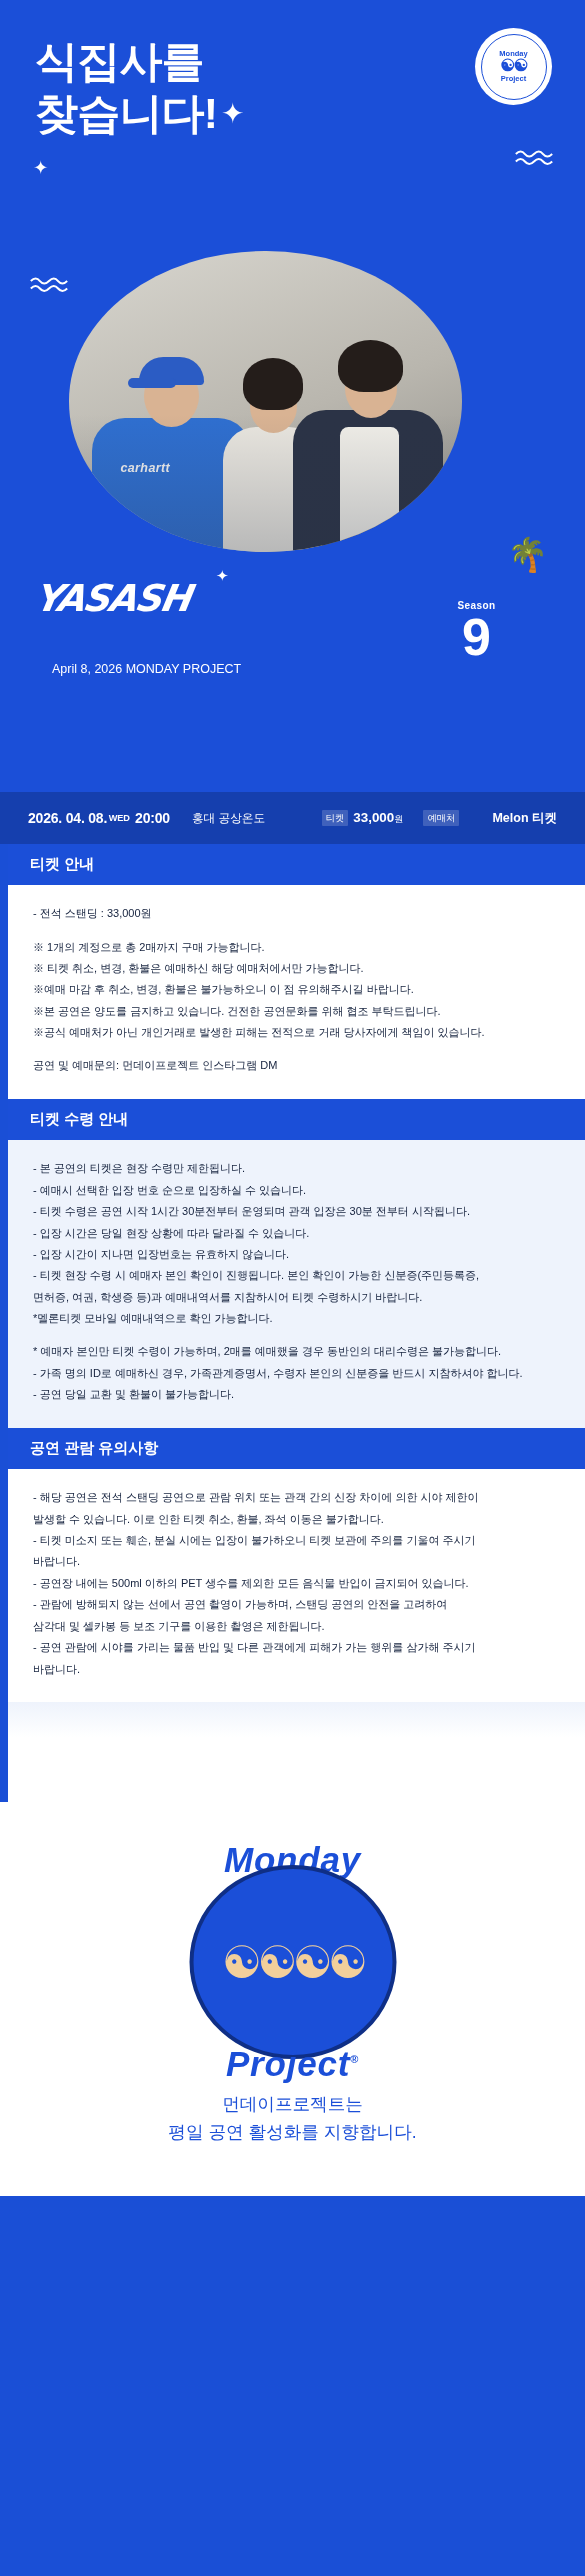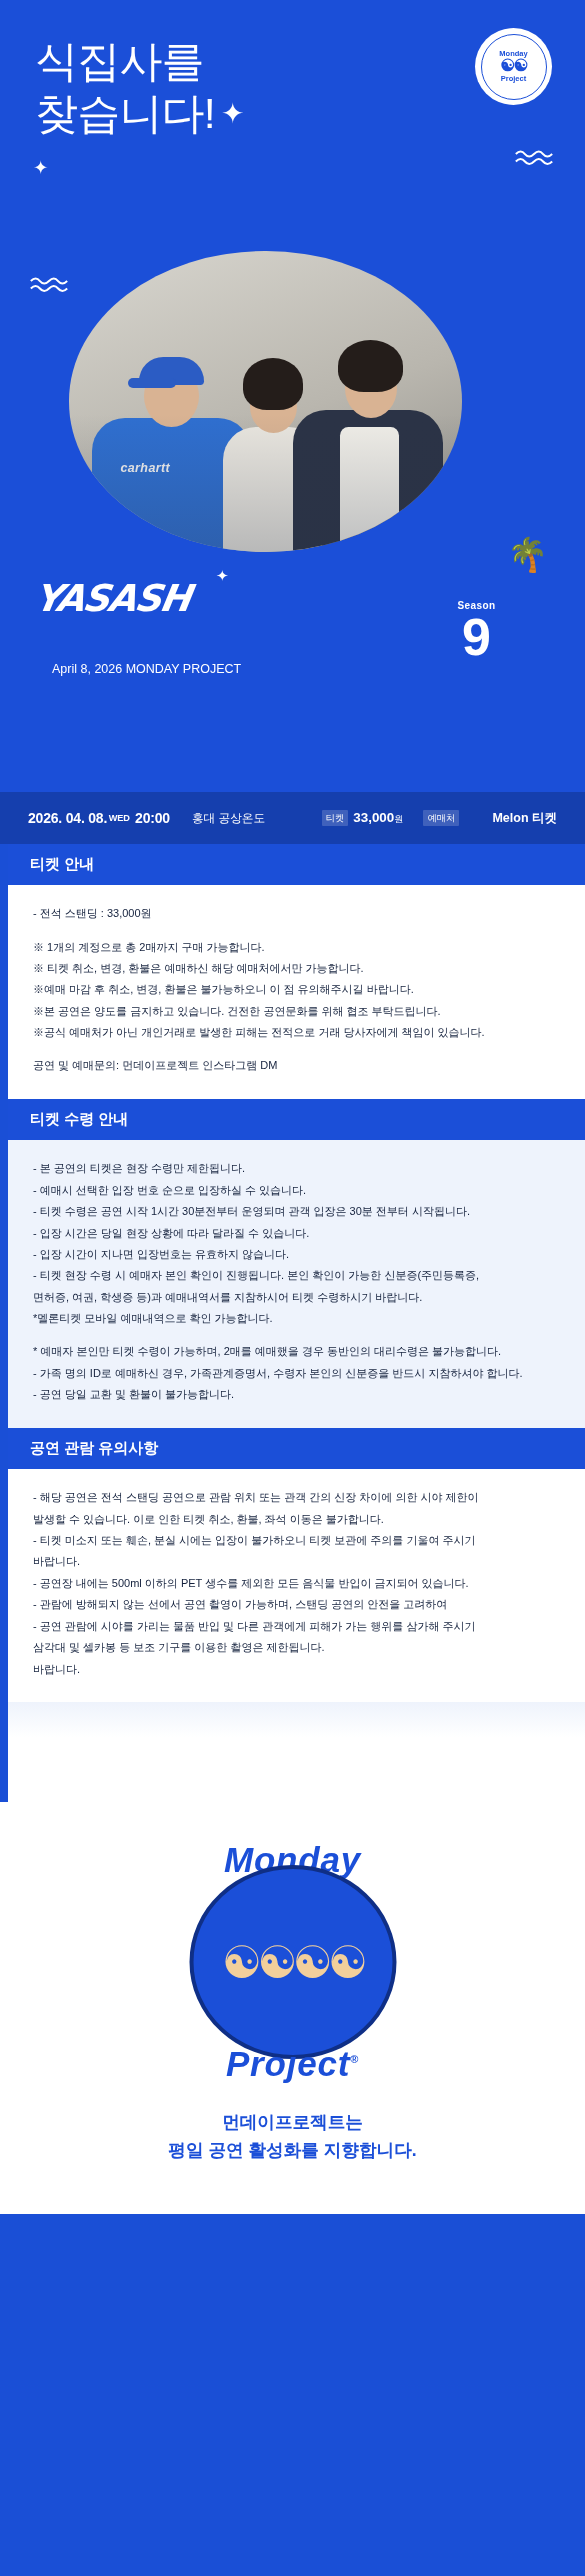--- a/index.html
+++ b/index.html
@@ -26,21 +26,21 @@
     height: 844px;
     background: #1b4fd8;
     overflow: hidden;
   }
   .hero-headline {
     position: absolute;
     left: 35px;
     top: 35px;
     color: #ffffff;
     font-size: 43px;
-    font-weight: normal;
+    font-weight: bold;
     line-height: 1.22;
     letter-spacing: -0.8px;
     white-space: pre-line;
   }
   .logo-badge {
     position: absolute;
     right: 33px;
     top: 28px;
     width: 77px;
     height: 77px;
@@ -298,24 +298,24 @@
     letter-spacing: 0.8px;
   }
   .big-logo .word-top { top: 5px; }
   .big-logo .word-bot { bottom: 1.7px; }
   .big-logo .reg {
     font-size: 11px;
     vertical-align: 13.4px;
     font-style: normal;
   }
   .slogan {
-    margin-top: 22px;
+    margin-top: 4px;
     color: #1b4fd8;
     font-size: 17.6px;
-    font-weight: bold;
+    font-weight: normal;
     line-height: 1.6;
     white-space: pre-line;
   }
 </style>
 </head>
 <body>
 
 <div class="page">
 
   <div class="hero">
@@ -435,22 +435,22 @@
 
     <div>
       <div class="sec-head">공연 관람 유의사항</div>
       <div class="sec-body">
         <div class="line">- 해당 공연은 전석 스탠딩 공연으로 관람 위치 또는 관객 간의 신장 차이에 의한 시야 제한이</div>
         <div class="line">발생할 수 있습니다. 이로 인한 티켓 취소, 환불, 좌석 이동은 불가합니다.</div>
         <div class="line">- 티켓 미소지 또는 훼손, 분실 시에는 입장이 불가하오니 티켓 보관에 주의를 기울여 주시기</div>
         <div class="line">바랍니다.</div>
         <div class="line">- 공연장 내에는 500ml 이하의 PET 생수를 제외한 모든 음식물 반입이 금지되어 있습니다.</div>
         <div class="line">- 관람에 방해되지 않는 선에서 공연 촬영이 가능하며, 스탠딩 공연의 안전을 고려하여</div>
+        <div class="line">삼각대 및 셀카봉 등 보조 기구를 이용한 촬영은 제한됩니다.</div>
         <div class="line">- 공연 관람에 시야를 가리는 물품 반입 및 다른 관객에게 피해가 가는 행위를 삼가해 주시기</div>
-        <div class="line">삼각대 및 셀카봉 등 보조 기구를 이용한 촬영은 제한됩니다.</div>
         <div class="line">바랍니다.</div>
       </div>
     </div>
 
     <div class="tail"></div>
   </div>
 
   <div class="footer">
     <div class="big-logo">
       <div class="word-top"><span>Monday</span></div>

